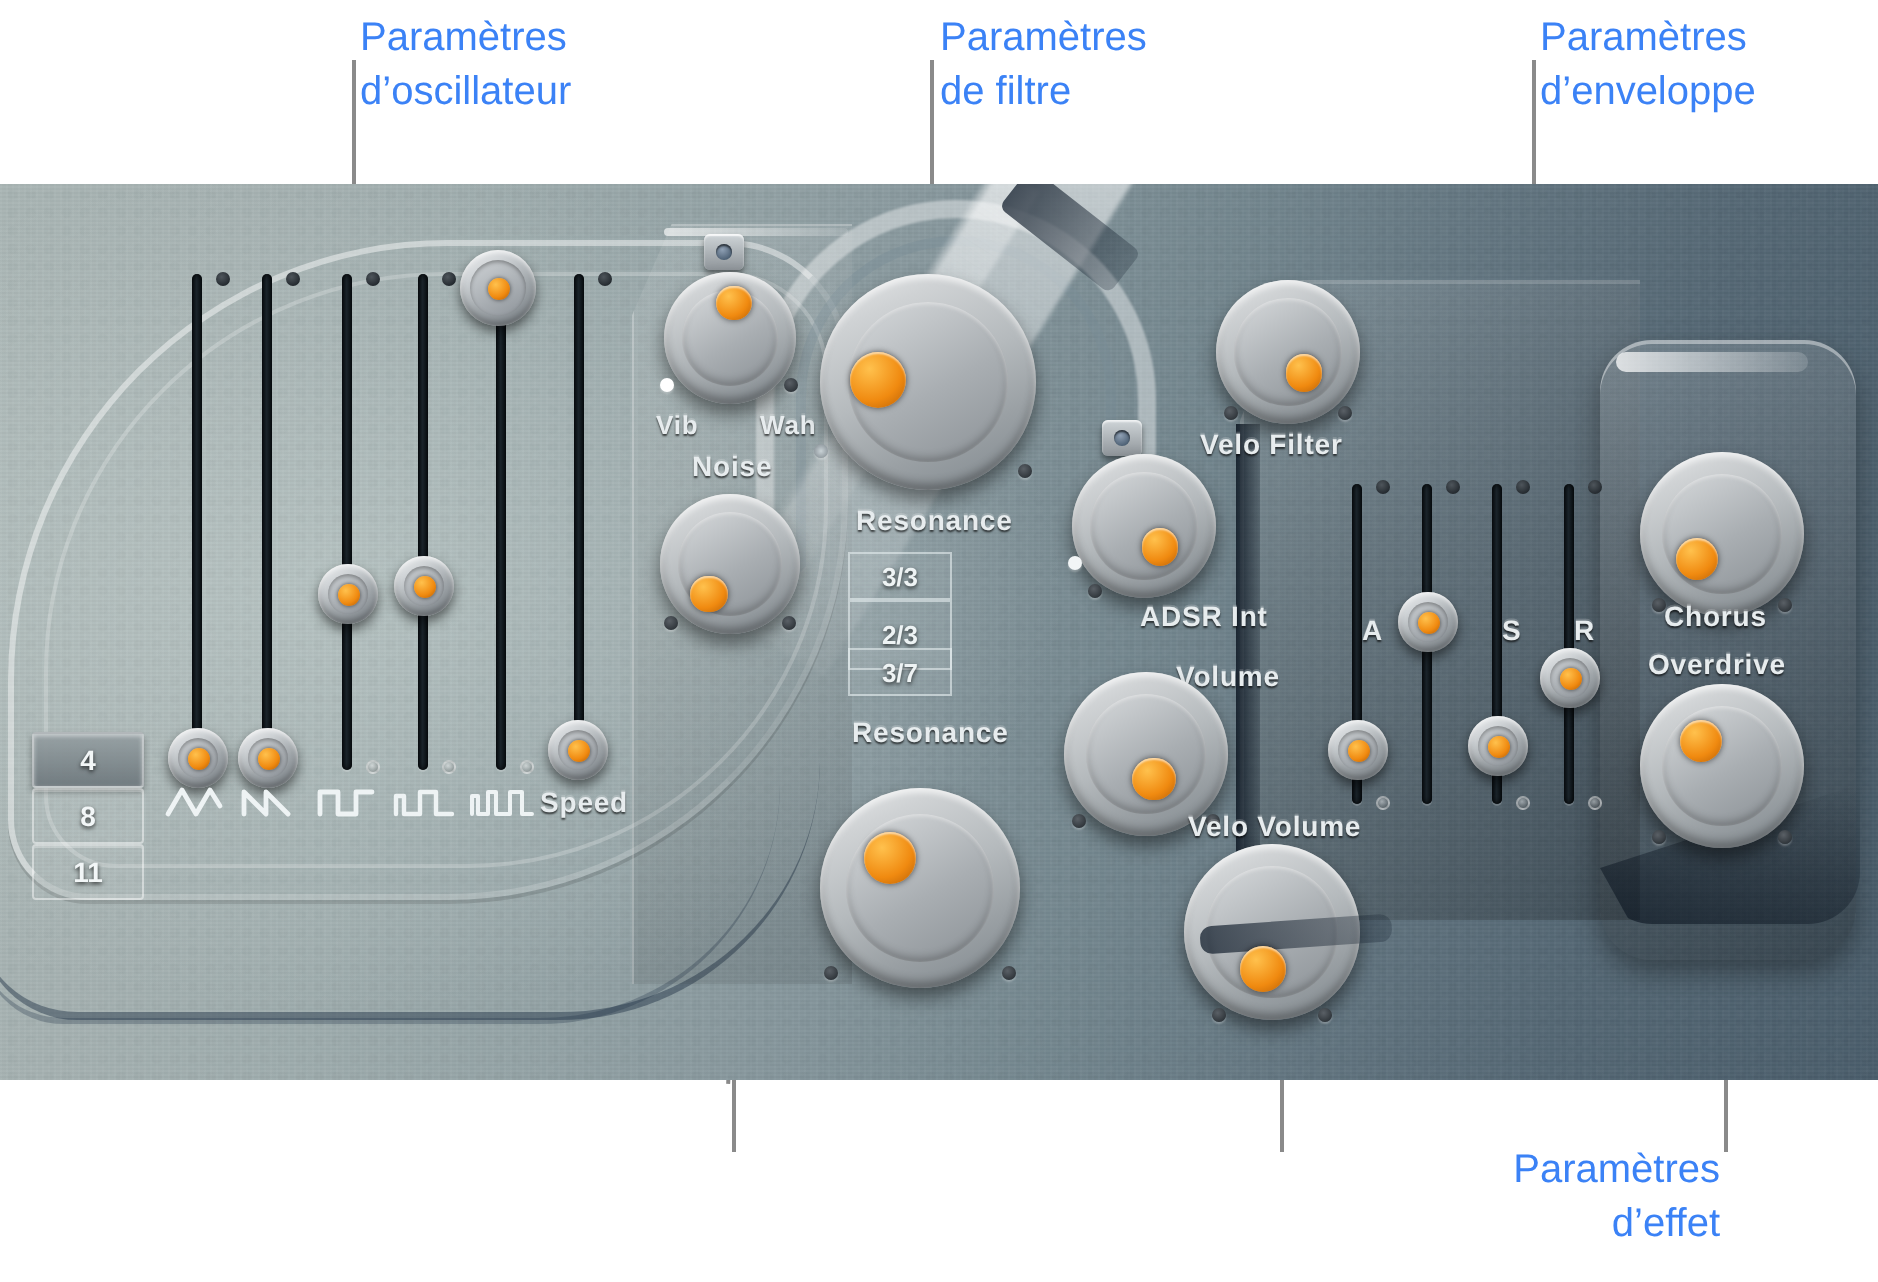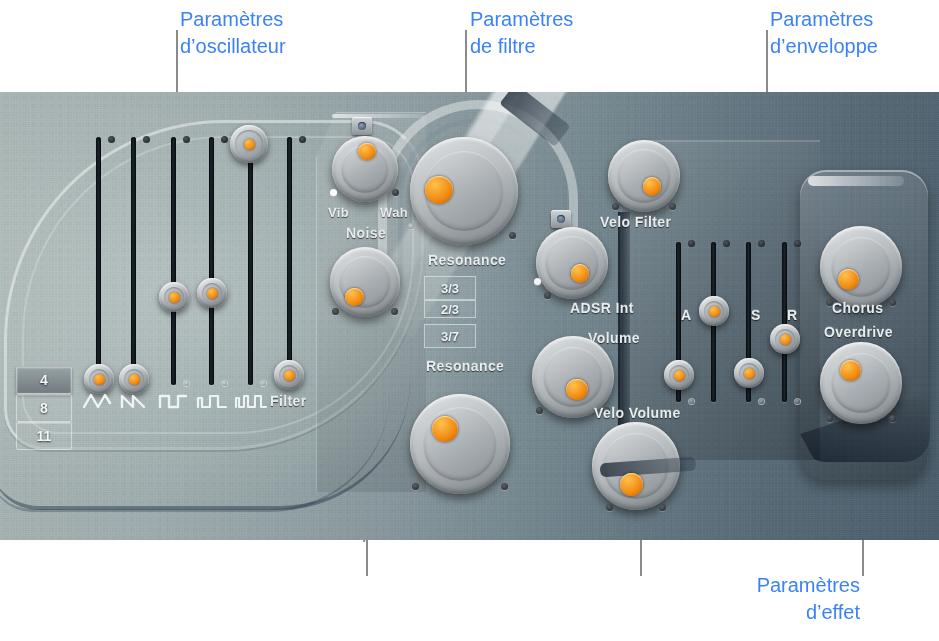--- a/index.html
+++ b/index.html
@@ -365,21 +365,21 @@
     <div class="wave" style="left:196px; top:300px;">
       <svg width="32" height="18" viewBox="0 0 32 18">
         <path d="M2 15 L2 6 L6 6 L6 15 L14 15 L14 4 L22 4 L22 15 L30 15" fill="none" stroke="#eef3f4" stroke-width="2.2" stroke-linejoin="round" stroke-linecap="round"></path>
       </svg>
     </div>
     <div class="wave" style="left:234px; top:300px;">
       <svg width="34" height="18" viewBox="0 0 34 18">
         <path d="M2 15 L2 6 L5 6 L5 15 L10 15 L10 4 L14 4 L14 15 L21 15 L21 4 L27 4 L27 15 L32 15" fill="none" stroke="#eef3f4" stroke-width="2" stroke-linejoin="round" stroke-linecap="round"></path>
       </svg>
     </div>
-    <div class="engrave lg" style="left:270px; top:301px;">Filter</div>
+    <div class="engrave lg" style="left:270px; top:301px;">Speed</div>
 
     <div style="
       position:absolute; left:316px; top:20px; width:110px; height:380px;
       background: linear-gradient(160deg, rgba(255,255,255,.10), rgba(0,0,0,.10));
       clip-path: polygon(18% 0, 100% 0, 100% 100%, 0 100%, 0 12%);
       box-shadow: inset 1px 1px 0 rgba(255,255,255,.25);"></div>
 
     <div class="minibtn" style="left:352px; top:25px;">
       <span></span>
     </div>
@@ -402,21 +402,21 @@
     <div class="knob" style="left:410px; top:45px; width:108px; height:108px;">
       <div class="pointer" style="left:14%; top:36%;"></div>
       <div class="mark" style="left:-3px; bottom:16px; background:radial-gradient(circle,#c9d2d6,#7d868c);"></div>
       <div class="mark" style="right:2px; bottom:6px;"></div>
     </div>
     <div class="engrave lg" style="left:428px; top:160px;">Resonance</div>
 
     <div class="fracbox" style="left:424px; top:184px; width:52px; height:24px;">
       <span>3/3</span>
     </div>
-    <div class="fracbox" style="left:424px; top:208px; width:52px; height:18px;">
+    <div class="fracbox" style="left:424px; top:208px; width:52px; height:35px;">
       <span>2/3</span>
     </div>
     <div class="fracbox" style="left:424px; top:232px; width:52px; height:24px;">
       <span>3/7</span>
     </div>
 
     <div class="engrave lg" style="left:426px; top:266px;">Resonance</div>
 
     <div class="knob" style="left:410px; top:302px; width:100px; height:100px;">
       <div class="pointer" style="left:22%; top:22%;"></div>

